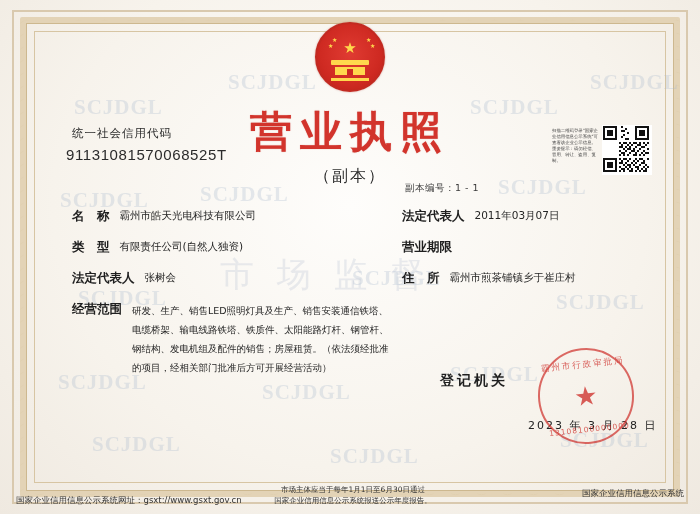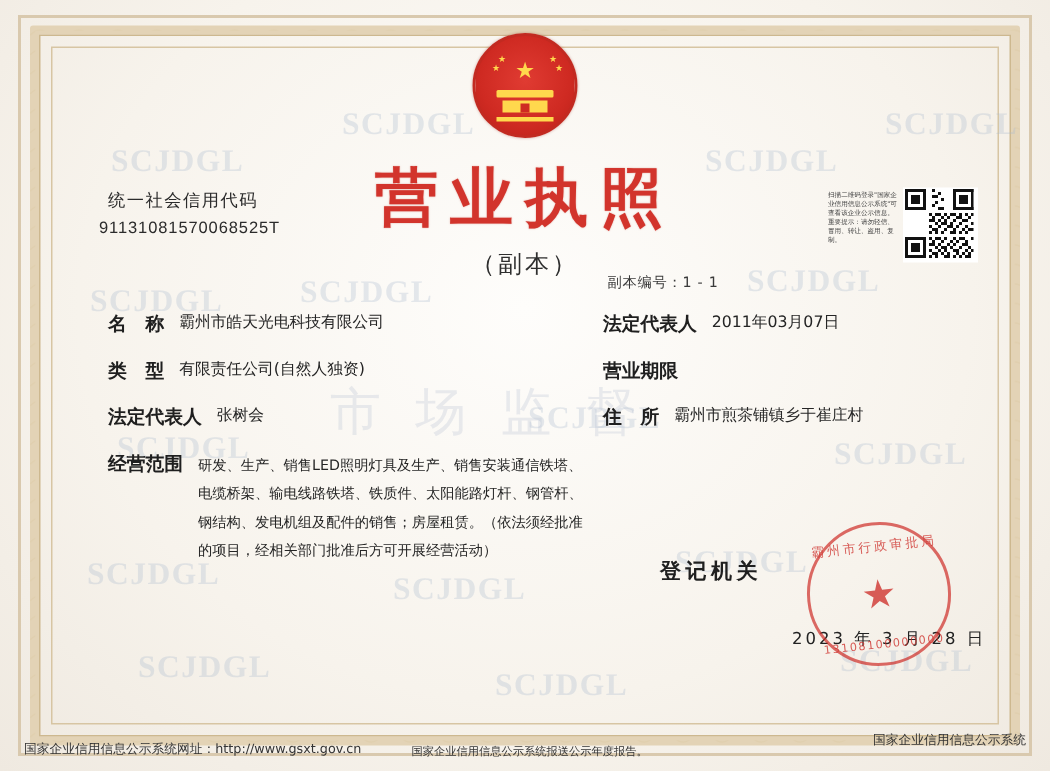--- a/index.html
+++ b/index.html
@@ -180,21 +180,21 @@
     top: 126px;
     font-size: 11.5px;
     color: #2b2b2b;
     letter-spacing: 1px;
     font-family: "DejaVu Sans", sans-serif;
   }
   .code-value {
     position: absolute;
     left: 66px;
     top: 146px;
-    font-size: 11px;
+    font-size: 15px;
     color: #2b2b2b;
     letter-spacing: .6px;
     font-family: "Liberation Sans", sans-serif;
   }
 
   
   .qr-box {
     position: absolute;
     right: 48px;
     top: 125px;
@@ -567,19 +567,20 @@
 
   <div class="reg-auth">登记机关</div>
   <div class="reg-date">2023 年  3 月  28 日</div>
 
   <div class="seal">
     <div class="seal-top">霸州市行政审批局</div>
     <div class="seal-star">★</div>
     <div class="seal-bottom">13108100000000</div>
   </div>
 
-  <div class="footer-left">国家企业信用信息公示系统网址：http://www.gsxt.gov.cn</div>
+  <div class="footer-left">国家企业信用信息公示系统网址：gsxt://www.gsxt.gov.cn</div>
   <div class="footer-center">
+    <div>市场主体应当于每年1月1日至6月30日通过</div>
     <div>国家企业信用信息公示系统报送公示年度报告。</div>
   </div>
   <div class="footer-right">国家企业信用信息公示系统</div>
 
 </div>
 
 </body></html>

